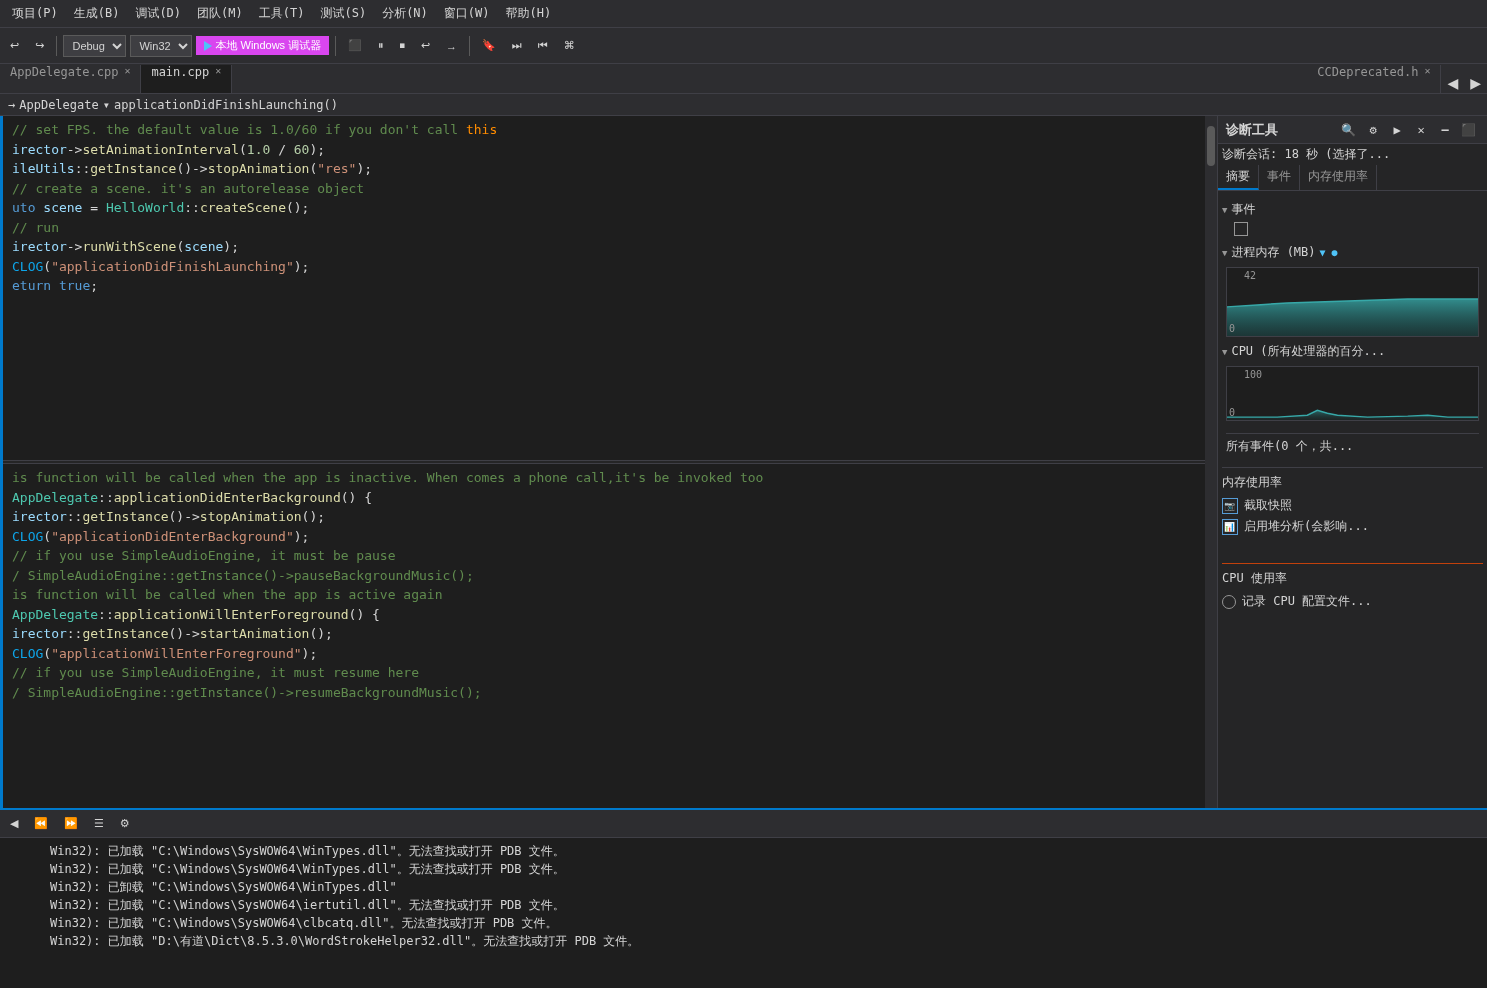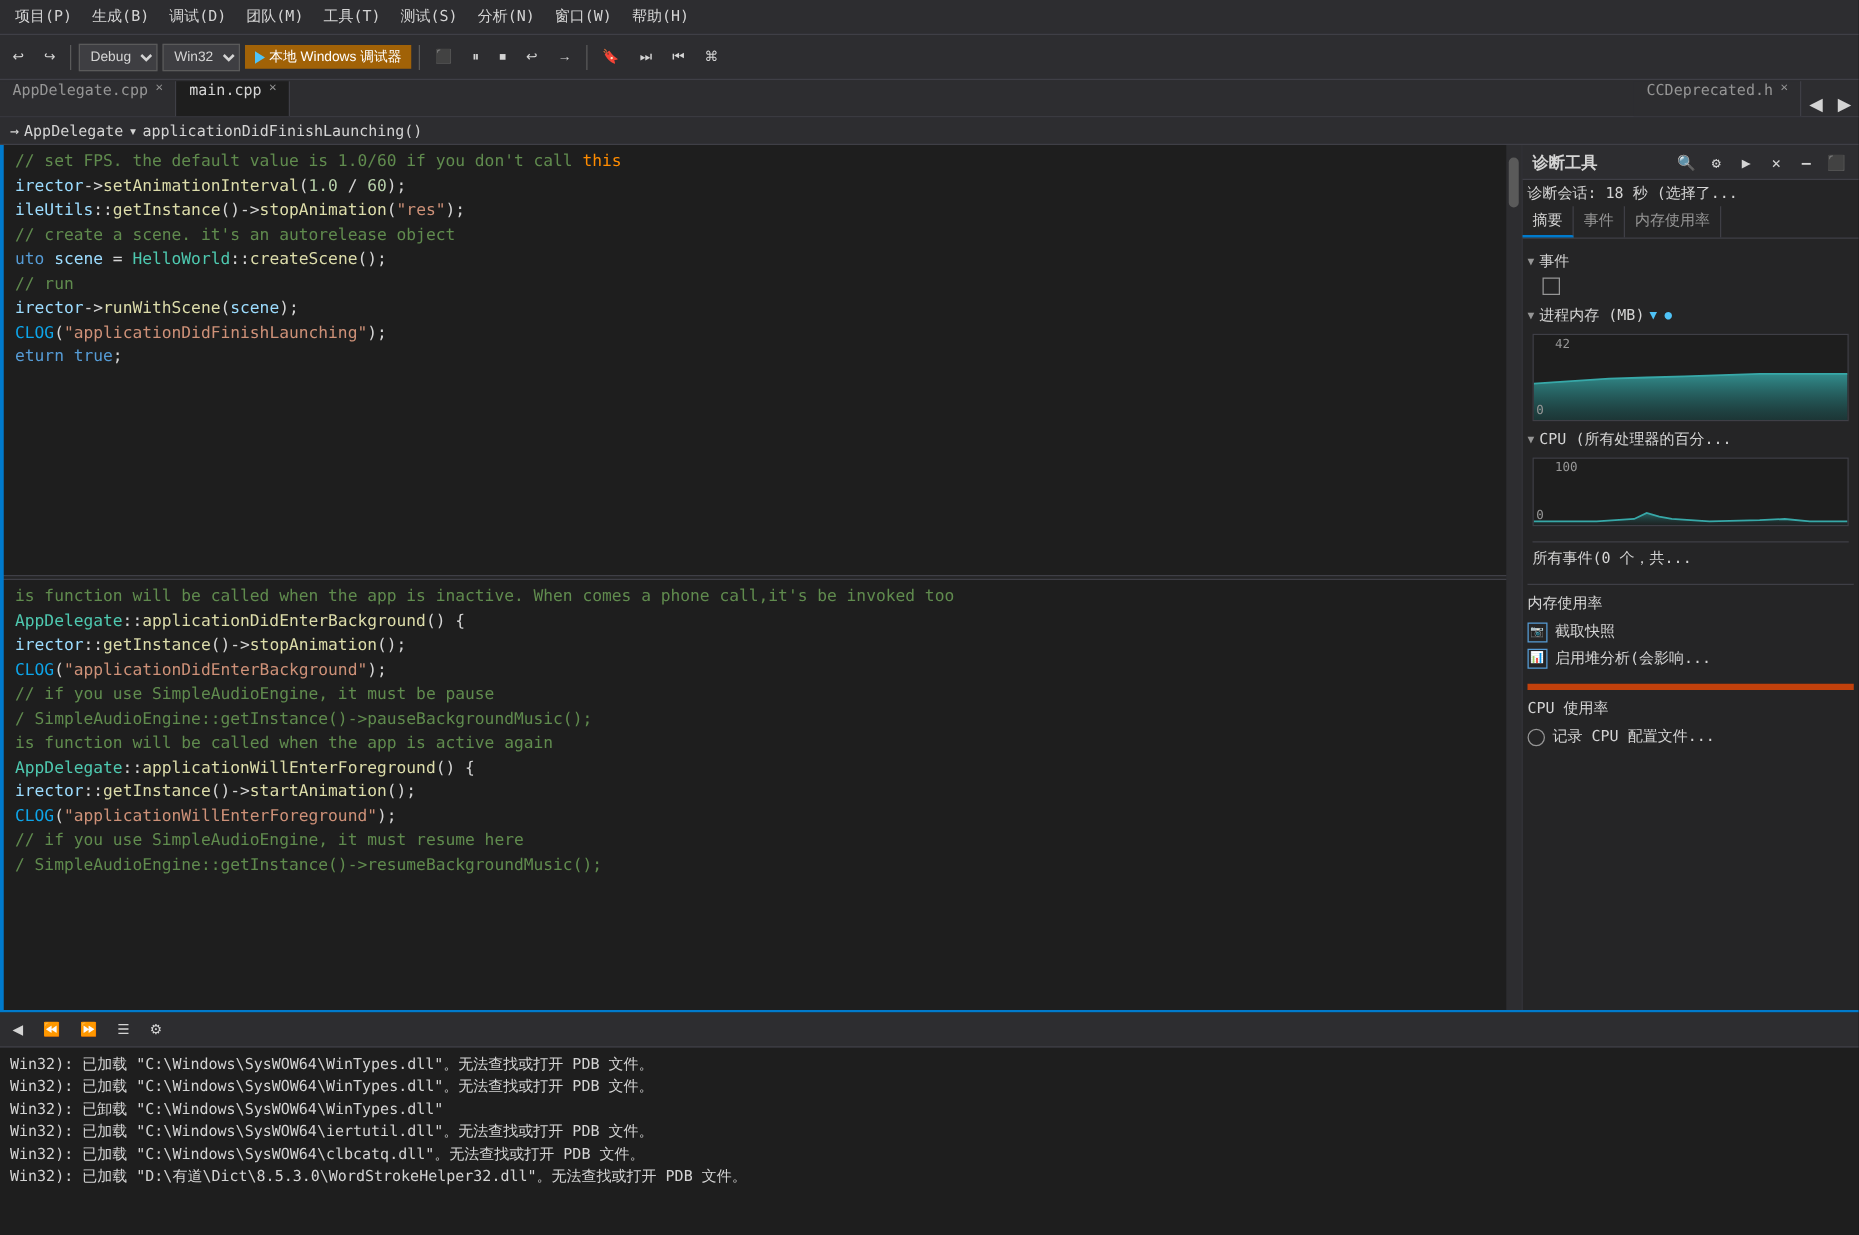--- a/index.html
+++ b/index.html
@@ -58,21 +58,21 @@
       padding: 1px 4px;
       height: 22px;
     }
     .toolbar-separator {
       width: 1px;
       height: 20px;
       background: #5a5a5a;
       margin: 0 2px;
     }
     .debug-btn {
-      background: #a16207;
+      background: #d946ef;
       color: #fff;
       border: none;
       padding: 2px 8px;
       font-size: 11px;
       display: flex;
       align-items: center;
       gap: 3px;
       cursor: pointer;
     }
     .play-triangle {
@@ -340,20 +340,21 @@
       flex: 1;
       overflow: hidden;
       padding: 4px 8px;
       font-size: 12px;
       font-family: 'Consolas', monospace;
       color: #d4d4d4;
       line-height: 1.5;
     }
     .output-line {
       white-space: nowrap;
+      margin-left: 42px;
     }
 
     
     .indent-guide {
       position: absolute;
       left: 0;
       top: 0;
       bottom: 0;
       width: 3px;
       background: #007acc;
@@ -572,21 +573,21 @@
             <div class="mem-icon">📷</div>
             <span>截取快照</span>
           </div>
           <div class="memory-action-item">
             <div class="mem-icon">📊</div>
             <span>启用堆分析(会影响...</span>
           </div>
         </div>
       </div>
 
-      <div style="padding: 4px 0; border-top: 5px solid #c2410c; margin-top: 4px;">
+      <div style="padding: 4px 0; border-top: 1px solid #c2410c; margin-top: 20px;">
         <div style="font-size:12px; color:#d4d4d4; padding: 2px 0;">
           <span>CPU 使用率</span>
         </div>
         <div class="memory-action-item" style="padding: 4px 0;">
           <div style="width: 14px; height: 14px; border-radius: 50%; border: 1px solid #969696; display: inline-block;"></div>
           <span>记录 CPU 配置文件...</span>
         </div>
       </div>
     </div>
   </div>

